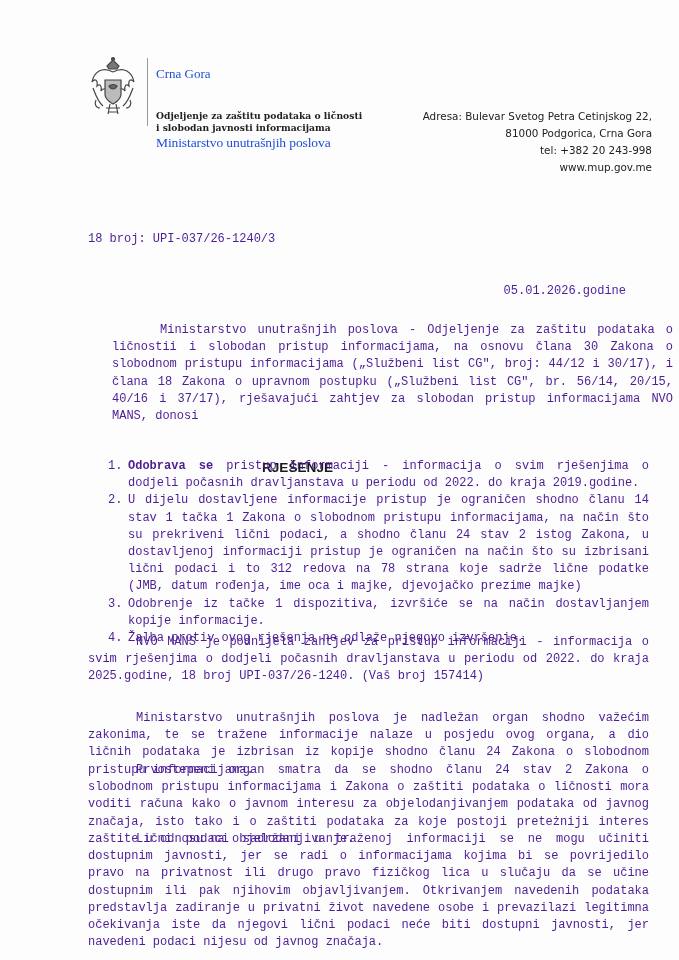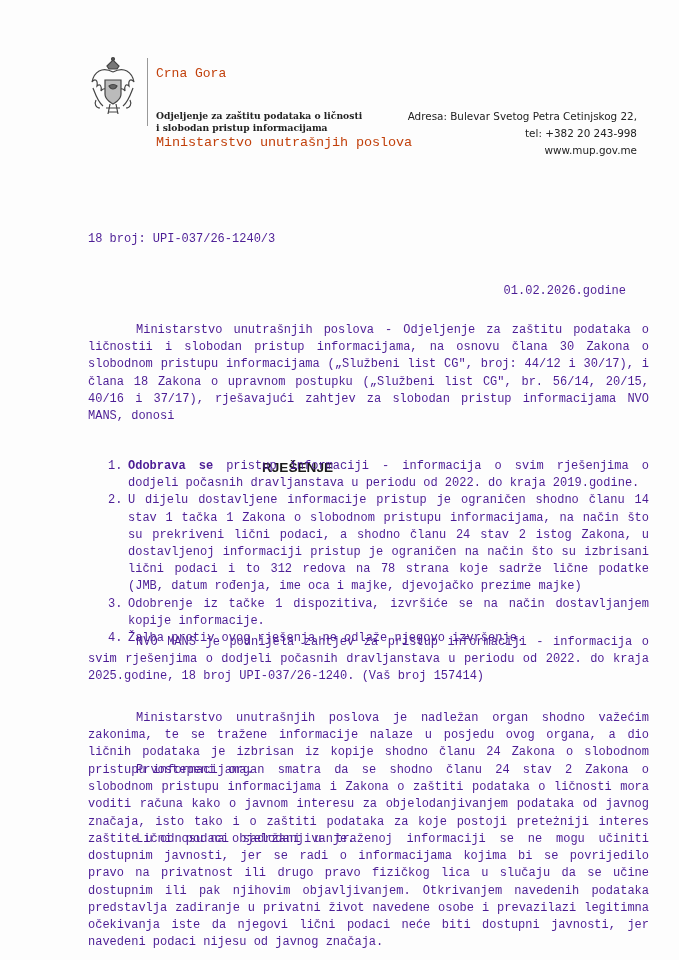--- a/index.html
+++ b/index.html
@@ -2,34 +2,34 @@
 <html><head>
 <meta charset="utf-8">
 <style>
   html, body { margin: 0; padding: 0; background: #ffffff; }
   body { width: 679px; height: 960px; position: relative; overflow: hidden; color: #1a1a1a; }
   .page { position: absolute; left: 0; top: 0; width: 679px; height: 960px; background: #fdfdfd; }
 
   .crest { position: absolute; left: 88px; top: 56px; width: 50px; height: 62px; }
   .vline { position: absolute; left: 147px; top: 58px; width: 1px; height: 68px; background: #999; }
 
-  .org { position: absolute; left: 156px; font-family: Liberation Mono, monospace; color: #c2410c; }
+  .org { position: absolute; left: 156px; font-family: Liberation Serif, serif; color: #1d4ed8; }
   .org-country { top: 66px; font-size: 13px; }
   .org-ministry { top: 91px; font-size: 13.5px; letter-spacing: -0.1px; margin-top: 44px; }
   .org-dept { font-family: "DejaVu Serif", serif; font-weight: bold; font-size: 9.2px; line-height: 12px; top: 110px; color: #222; }
 
-  .address { position: absolute; right: 42px; top: 108px; text-align: right; font-family: "DejaVu Sans", sans-serif; font-size: 10.4px; line-height: 17px; color: #222; }
+  .address { position: absolute; right: 27px; top: 108px; text-align: right; font-family: "DejaVu Sans", sans-serif; font-size: 10.4px; line-height: 17px; color: #222; }
 
   .txt { font-family: Liberation Mono, monospace; font-size: 12px; color: #4c1d95; }
   .ref { position: absolute; left: 88px; top: 232px; }
   .date { position: absolute; right: 53px; top: 284px; }
 
   .para { position: absolute; left: 88px; width: 561px; text-align: justify; line-height: 17.2px; margin: 0; }
   .para .indent { display: inline-block; width: 48px; }
-  .intro { top: 322px; }
+  .intro { top: 322px; margin-left: 24px; }
 
   .heading { position: absolute; left: 0; width: 595px; text-align: center; font-family: "Liberation Sans", sans-serif; font-weight: bold; font-size: 13.6px; margin-top: 33px; }
   .h-decision { top: 427px; }
   .h-reasoning { top: 627px; letter-spacing: 3.2px; }
 
   .list { position: absolute; left: 108px; width: 541px; top: 458px; margin: 0; padding: 0; list-style: none; }
   .list li { position: relative; padding-left: 20px; text-align: justify; line-height: 17.2px; margin: 0; }
   .list li .num { position: absolute; left: 0; top: 0; }
   .list li b { font-weight: bold; }
 
@@ -58,31 +58,32 @@
       <path d="M8 44 C6 48 8 52 12 52"></path>
       <path d="M42 44 C44 48 42 52 38 52"></path>
     </g>
   </svg>
   <div class="vline"></div>
 
   <div class="org org-country">Crna Gora</div>
   <div class="org org-ministry">Ministarstvo unutrašnjih poslova</div>
   <div class="org org-dept">
     <div>Odjeljenje za zaštitu podataka o ličnosti</div>
-    <div>i slobodan pristup informacijama</div>
+    <div>i slobodan javnosti informacijama</div>
   </div>
 
   <div class="address">
     <div>Adresa: Bulevar Svetog Petra Cetinjskog 22,</div>
+    <div>81000 Podgorica, Crna Gora</div>
     <div>tel: +382 20 243-998</div>
     <div>www.mup.gov.me</div>
   </div>
 
   <div class="txt ref">18 broj: UPI-037/26-1240/3</div>
-  <div class="txt date">01.02.2026.godine</div>
+  <div class="txt date">05.01.2026.godine</div>
 
   <p class="txt para intro"><span class="indent"></span><span>Ministarstvo unutrašnjih poslova - Odjeljenje za zaštitu podataka o ličnostii i slobodan pristup informacijama, na osnovu člana 30 Zakona o slobodnom pristupu informacijama („Službeni list CG", broj: 44/12 i 30/17), i člana 18 Zakona o upravnom postupku („Službeni list CG", br. 56/14, 20/15, 40/16 i 37/17), rješavajući zahtjev za slobodan pristup informacijama NVO MANS, donosi</span></p>
 
   <div class="heading h-decision">RJEŠENJE</div>
 
   <ol class="txt list">
     <li><span class="num">1.</span><b>Odobrava se</b><span> pristup informaciji - informacija o svim rješenjima o dodjeli počasnih dravljanstava u periodu od 2022. do kraja 2019.godine.</span></li>
     <li><span class="num">2.</span><span>U dijelu dostavljene informacije pristup je ograničen shodno članu 14 stav 1 tačka 1 Zakona o slobodnom pristupu informacijama, na način što su prekriveni lični podaci, a shodno članu 24 stav 2 istog Zakona, u dostavljenoj informaciji pristup je ograničen na način što su izbrisani lični podaci i to 312 redova na 78 strana koje sadrže lične podatke (JMB, datum rođenja, ime oca i majke, djevojačko prezime majke)</span></li>
     <li><span class="num">3.</span><span>Odobrenje iz tačke 1 dispozitiva, izvršiće se na način dostavljanjem kopije informacije.</span></li>
     <li><span class="num">4.</span><span>Žalba protiv ovog rješenja ne odlaže njegovo izvršenje.</span></li>

